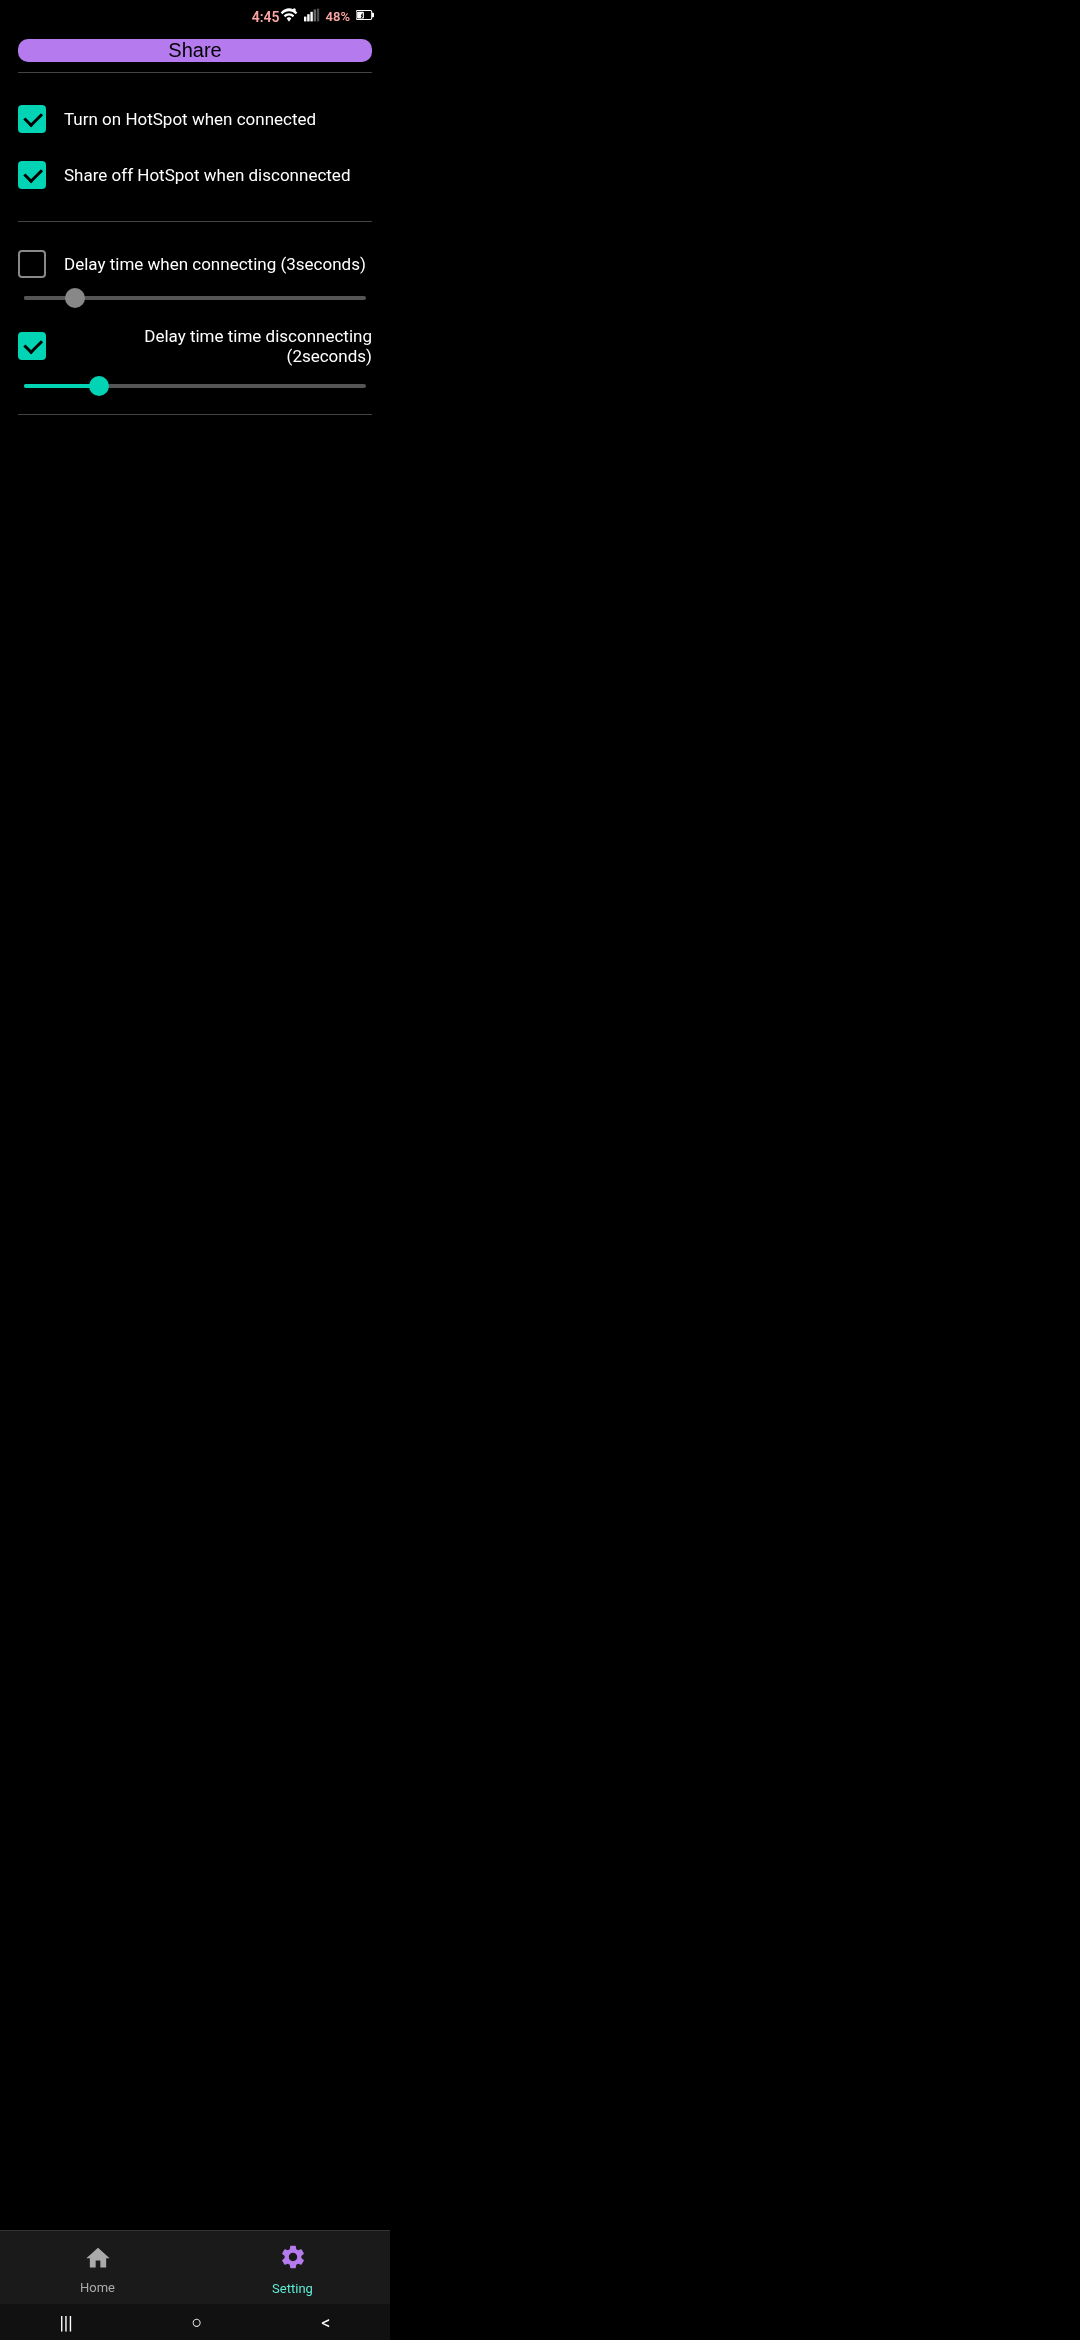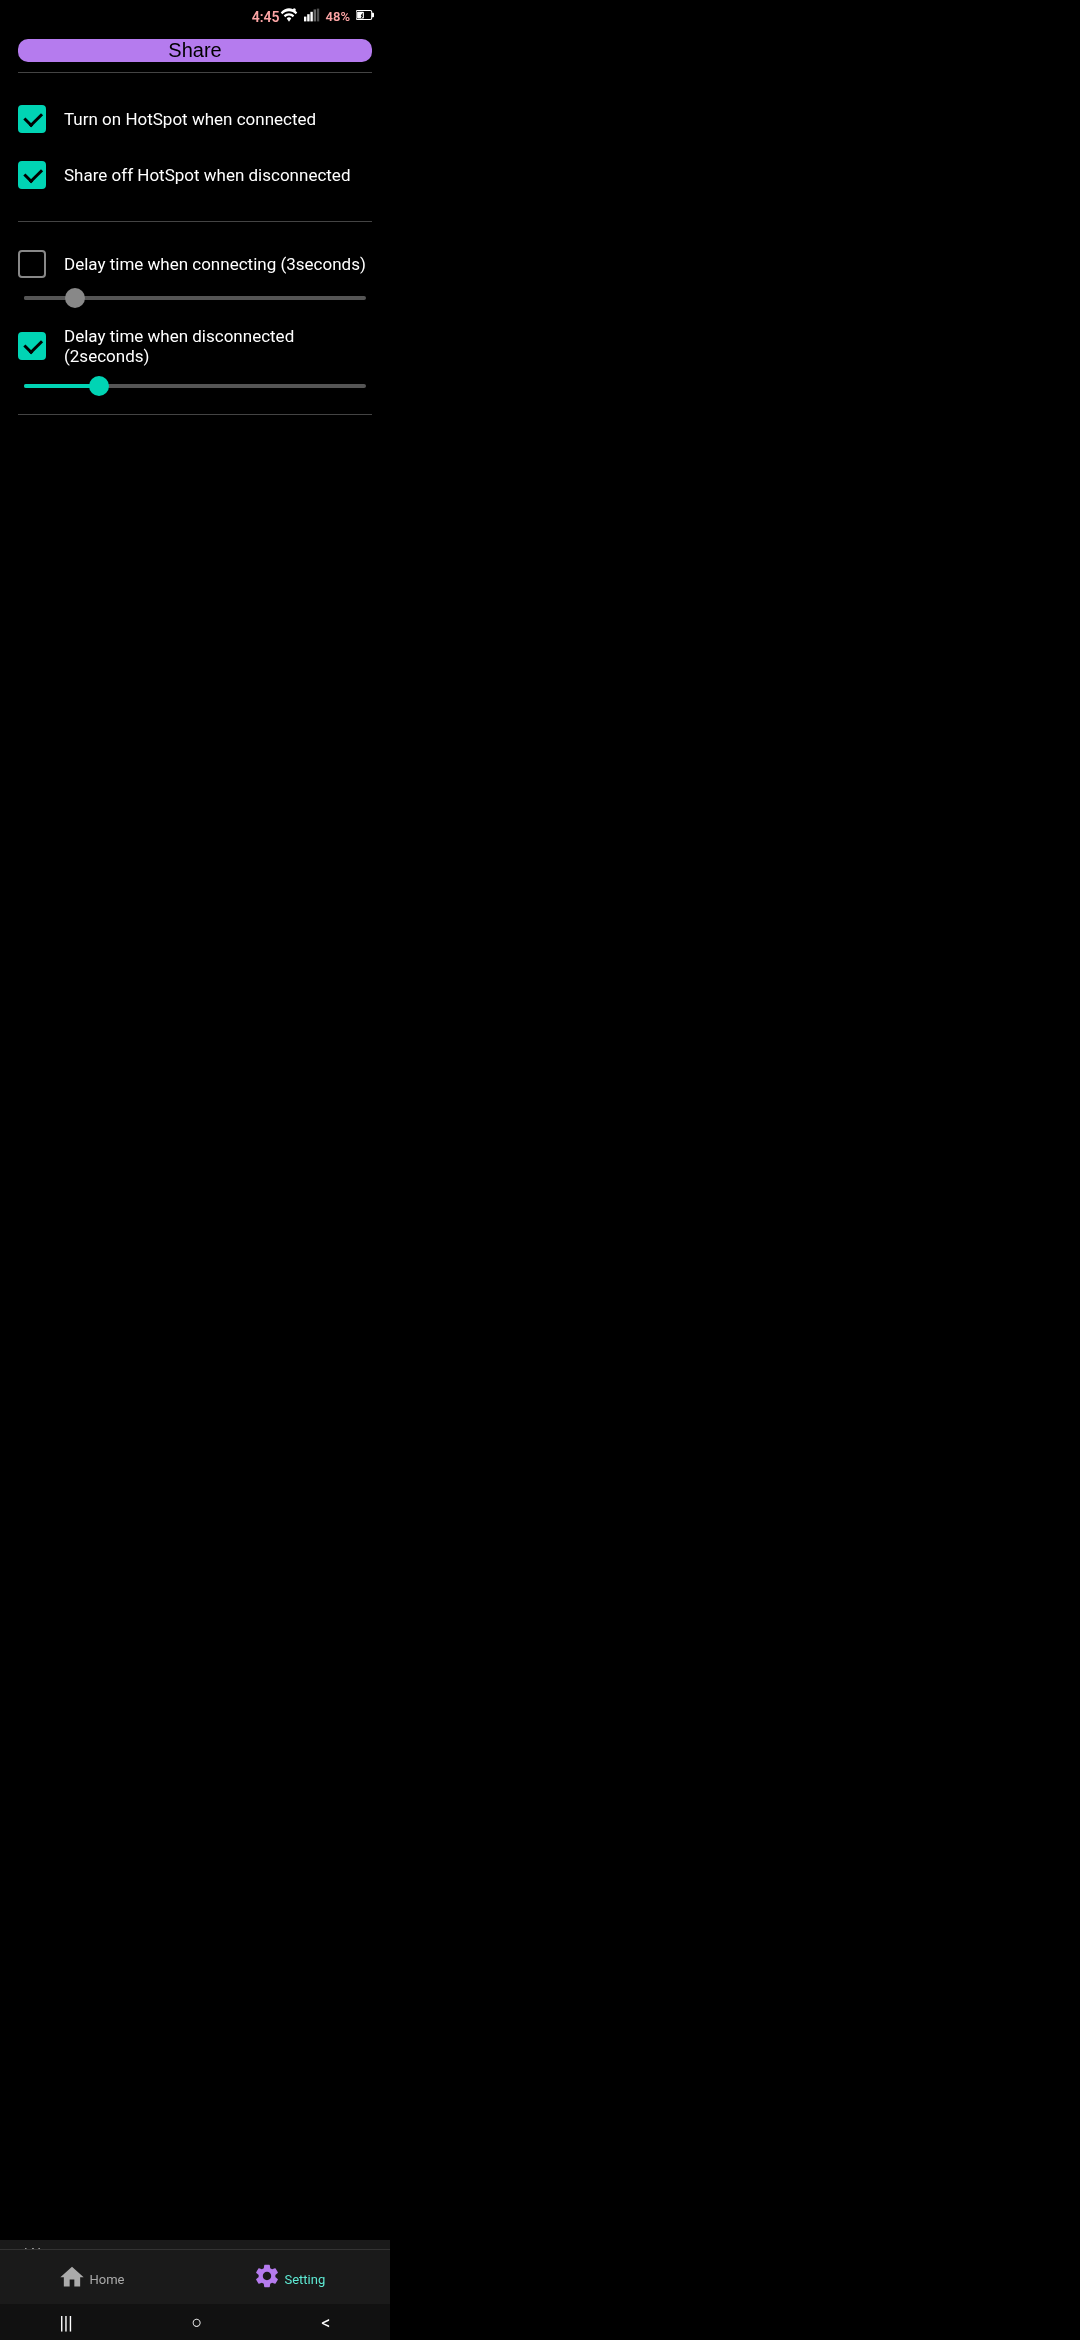--- a/index.html
+++ b/index.html
@@ -166,21 +166,21 @@
       background: #1a1a1a;
       display: flex;
       justify-content: space-around;
       align-items: center;
       padding: 12px 0 8px;
       border-top: 1px solid #333;
     }
 
     .nav-item {
       display: flex;
-      flex-direction: row;
+      flex-direction: column;
       align-items: center;
       gap: 4px;
       cursor: pointer;
       min-width: 80px;
     }
 
     .nav-icon {
       font-size: 26px;
     }
 
@@ -234,20 +234,21 @@
       right: 0;
       width: 390px;
       background: #1a1a1a;
       padding: 6px 12px;
       font-size: 14px;
       color: #aaa;
     }
 
     .section-after-divider {
       padding: 4px 0;
+      text-align: right;
     }
   </style>
 </head>
 <body>
 
 <div class="status-bar">
   <span>4:45</span>
   <div class="status-right">
     <span>
       <svg width="18" height="14" viewBox="0 0 24 18" fill="white">
@@ -312,21 +313,21 @@
 
     <div class="slider-container">
       <div class="slider-track inactive">
         <div class="slider-fill" style="width: 15%; background: #555;"></div>
         <div class="slider-thumb inactive"></div>
       </div>
     </div>
 
     <div class="checkbox-row">
       <div class="checkbox checked"></div>
-      <span class="checkbox-label">Delay time when disconnected (2seconds)</span>
+      <span class="checkbox-label">Delay time time disconnecting (2seconds)</span>
     </div>
 
     <div class="slider-container">
       <div class="slider-track">
         <div class="slider-fill" style="width: 22%;"></div>
         <div class="slider-thumb active"></div>
       </div>
     </div>
 
   </div>

